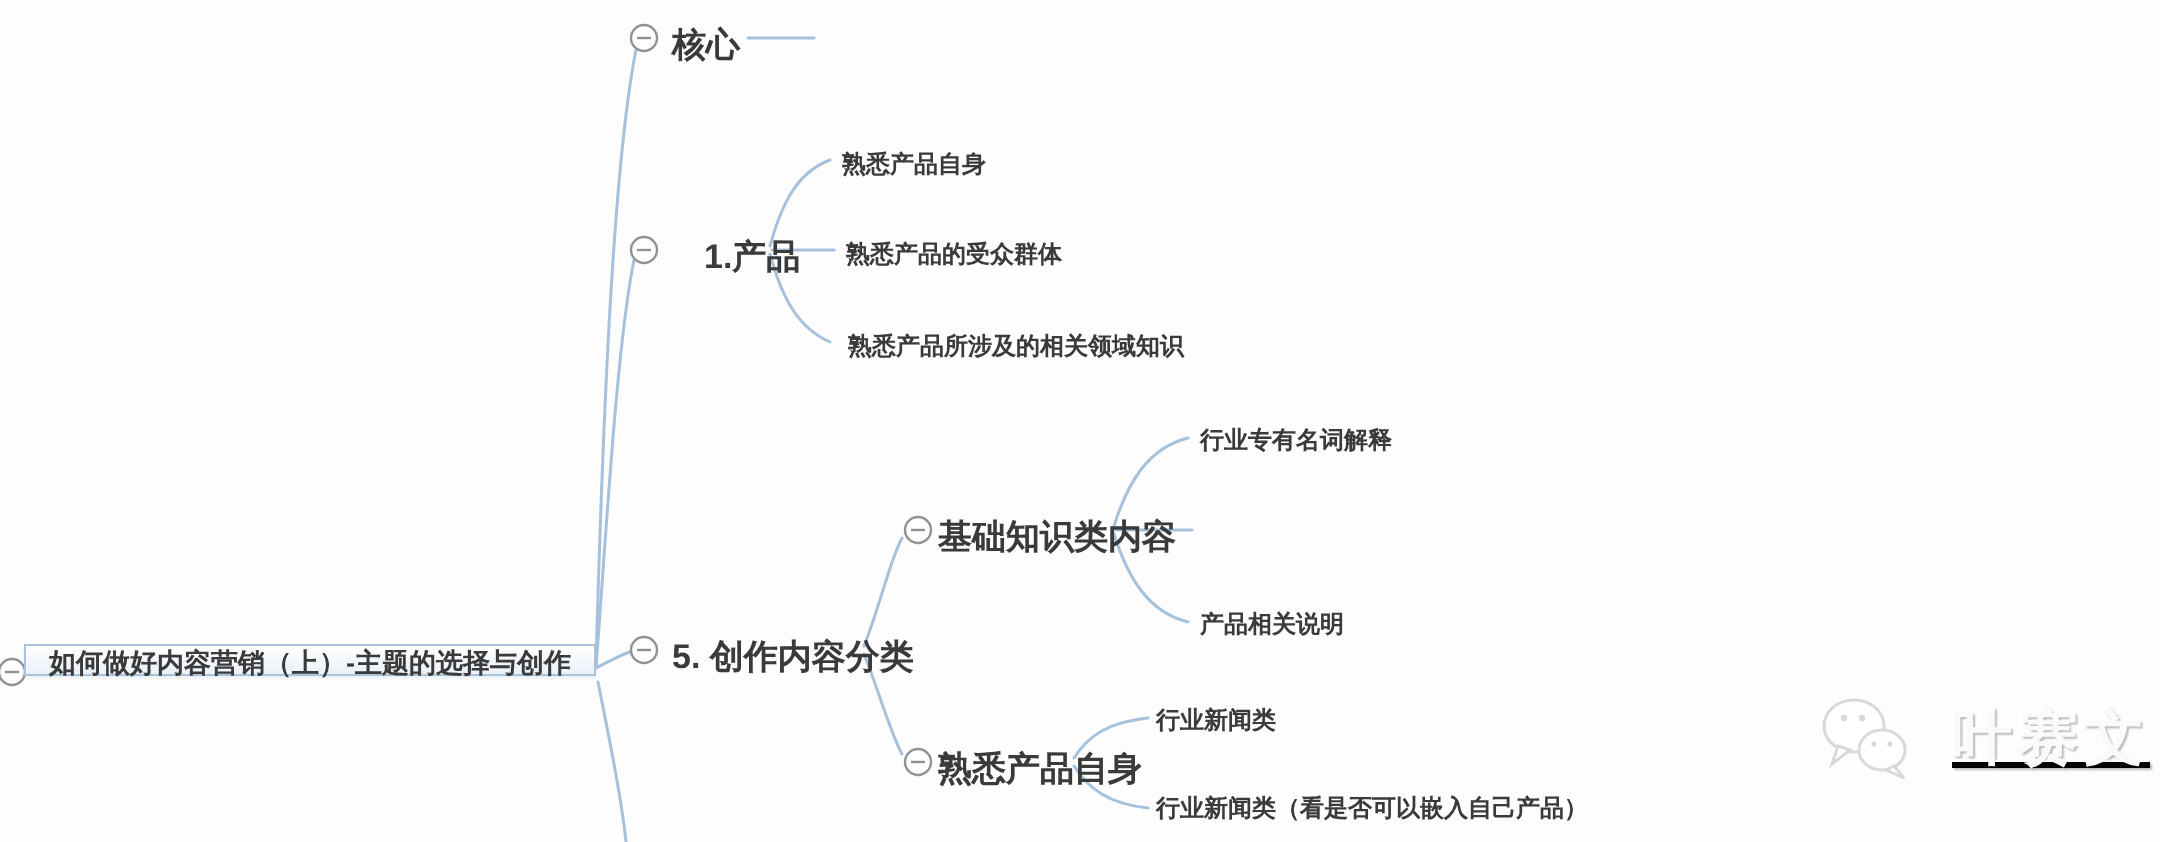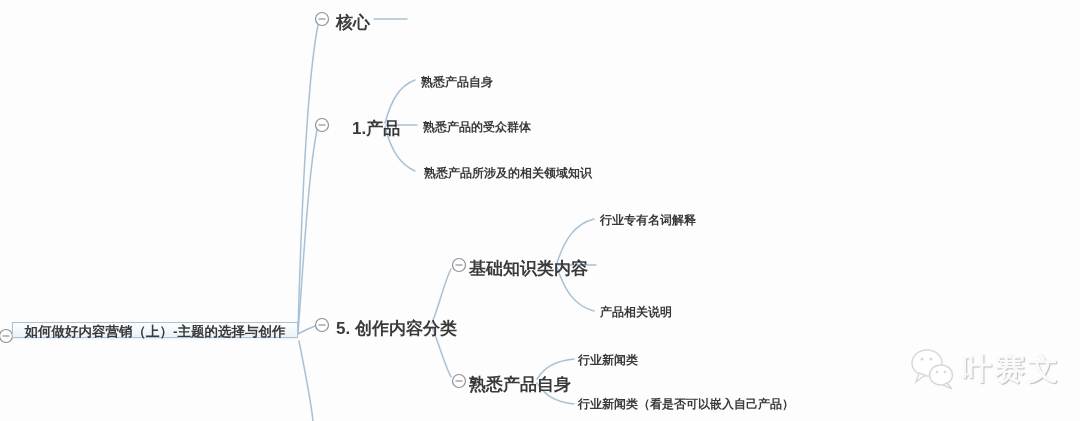--- a/index.html
+++ b/index.html
@@ -25,21 +25,21 @@
     line-height:19px;white-space:nowrap;cursor:default;
   }
   .root-node{
     position:absolute;left:12px;top:322px;width:286px;height:16px;box-sizing:border-box;
     border:1.5px solid var(--node-border,#a9c3da);border-radius:0;
     background:linear-gradient(180deg,var(--node-fill-top,#ffffff) 0%,var(--node-fill-bottom,#eaf1f8) 100%);
     display:flex;align-items:flex-start;justify-content:center;
     font-size:13.5px;font-weight:700;color:var(--text-color,#3a3a3a);white-space:nowrap;
     box-shadow:0 1px 2px rgba(120,150,180,.15);cursor:default;
   }
-  .watermark{position:absolute;left:908px;top:347px;display:flex;align-items:center;gap:4px;}
+  .watermark{position:absolute;left:908px;top:347px;display:flex;align-items:center;gap:18px;text-decoration:underline;}
   .wm-text{
     font-size:30px;font-weight:700;letter-spacing:3px;color:#fafafa;
     text-shadow:1px 1px 1px rgba(170,170,170,.8), -1px -1px 1px #ffffff;
   }
   .wm-icon path, .wm-icon ellipse{fill:#ffffff;stroke:#d9d9d9;stroke-width:1.5;}
   .wm-icon circle{fill:#d9d9d9;stroke:none;}
 </style>
 </head>
 <body>
 

